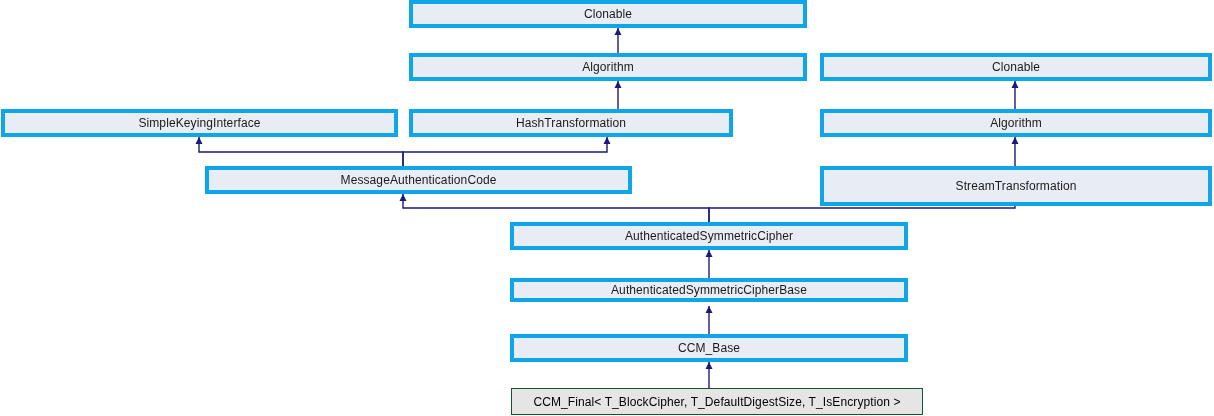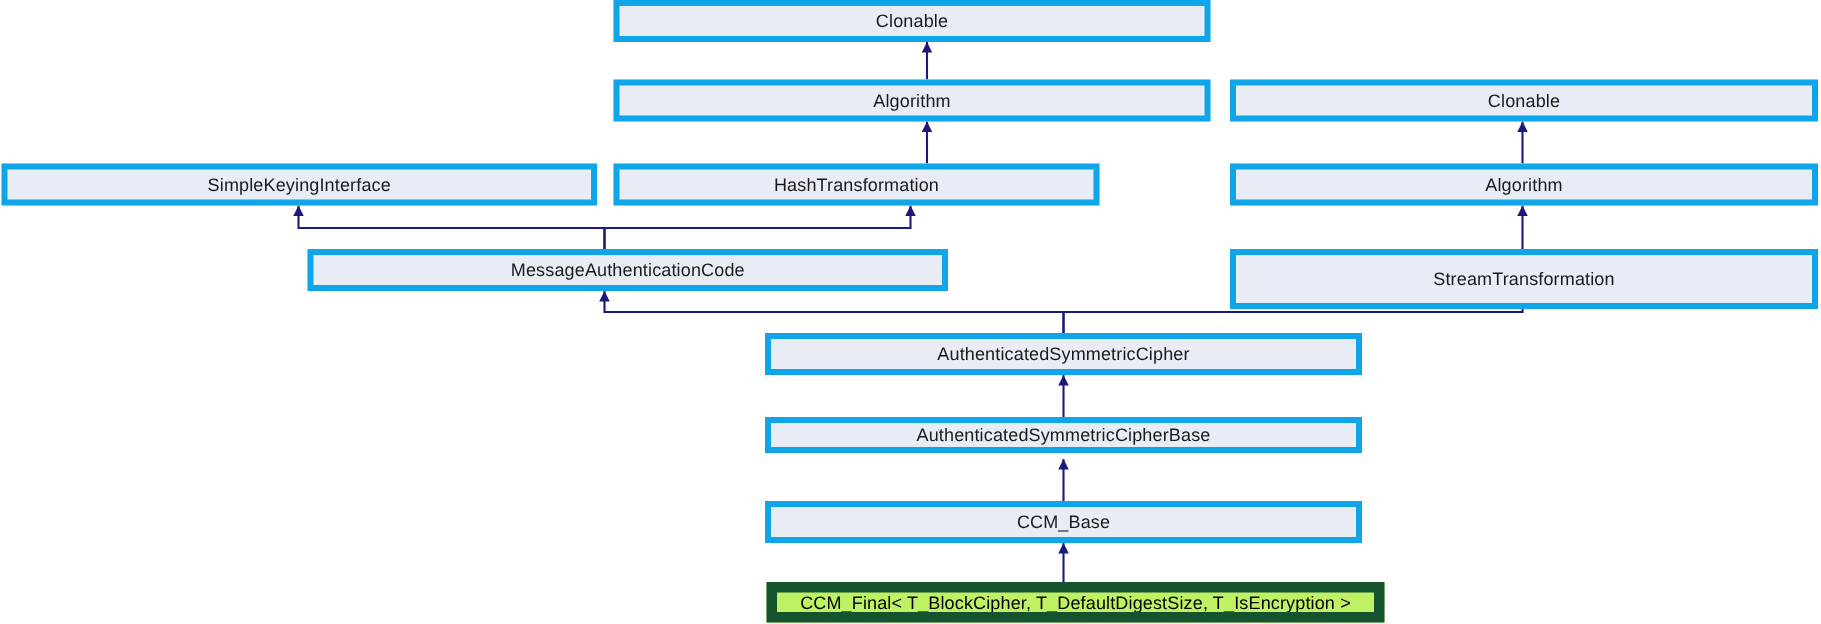--- a/index.html
+++ b/index.html
@@ -32,22 +32,22 @@
     align-items: center;
     justify-content: center;
     font-size: 12px;
     color: #1a1a1a;
     line-height: 1;
     letter-spacing: 0.1px;
     white-space: nowrap;
     overflow: hidden;
   }
   .node.current {
-    background: #bef264;
-    border: 7px solid #14532d;
+    background: #e5e5e5;
+    border: 1px solid #14532d;
     color: #000000;
   }
   .node-label {
     display: block;
     padding: 0 4px;
   }
 </style>
 </head>
 <body>
 

